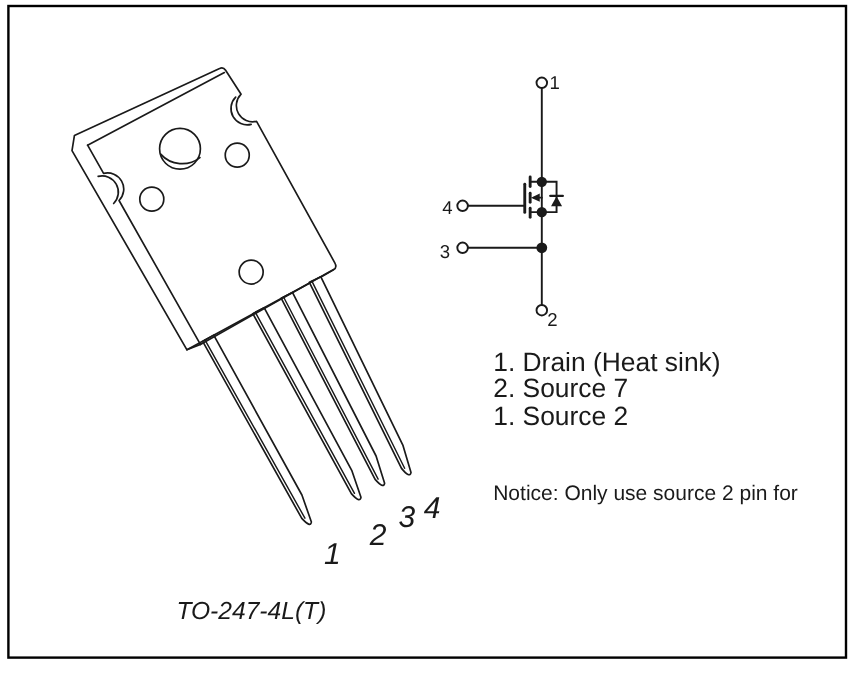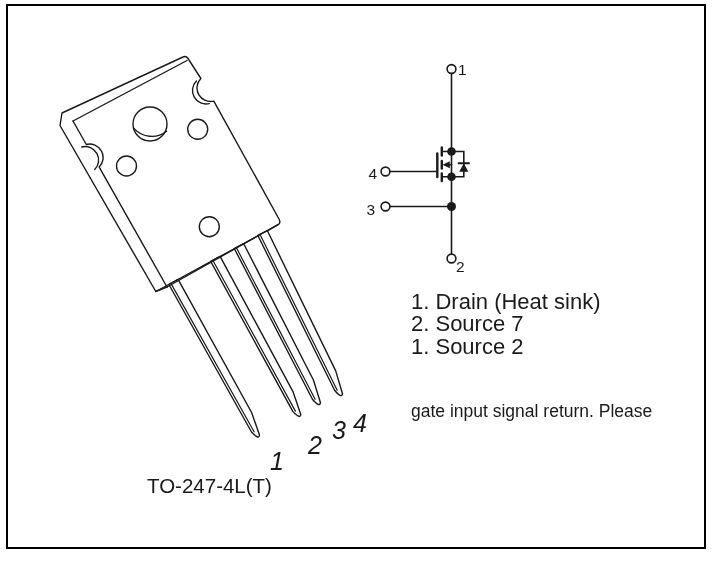--- a/index.html
+++ b/index.html
@@ -7,21 +7,21 @@
     width:716px;height:563px;position:relative;background:#ffffff;
     font-family:"Liberation Sans", sans-serif;color:#1a1a1a;overflow:hidden;
   }
   .frame{
     position:absolute;left:6px;top:4px;width:700px;height:545px;
     border:2px solid #000;box-sizing:border-box;pointer-events:none;
   }
   .artwork{position:absolute;left:0;top:0;width:716px;height:563px;}
   .pinout-list{position:absolute;left:411px;top:291px;font-size:22px;line-height:22.4px;}
   .notice{position:absolute;left:411px;top:400px;font-size:17.5px;line-height:22.3px;}
-  .caption{position:absolute;left:147px;top:474px;font-size:20.5px;}
+  .caption{position:absolute;left:147px;top:498px;font-size:20.5px;font-style:italic;}
   .lead-num{font-size:25px;font-style:italic;}
   .schem-num{font-size:15.5px;}
 </style>
 </head>
 <body>
 
 <div class="frame"></div>
 
 <svg class="artwork" viewBox="0 0 716 563">
 
@@ -113,16 +113,16 @@
   </g>
 </svg>
 
 <div class="pinout-list">
   <div>1. Drain (Heat sink)</div>
   <div>2. Source 7</div>
   <div>1. Source 2</div>
 </div>
 
 <div class="notice">
-  <div>gate input signal return. Please</div>
+  <div>Notice: Only use source 2 pin for</div>
 </div>
 
 <div class="caption">TO-247-4L(T)</div>
 
 </body></html>

